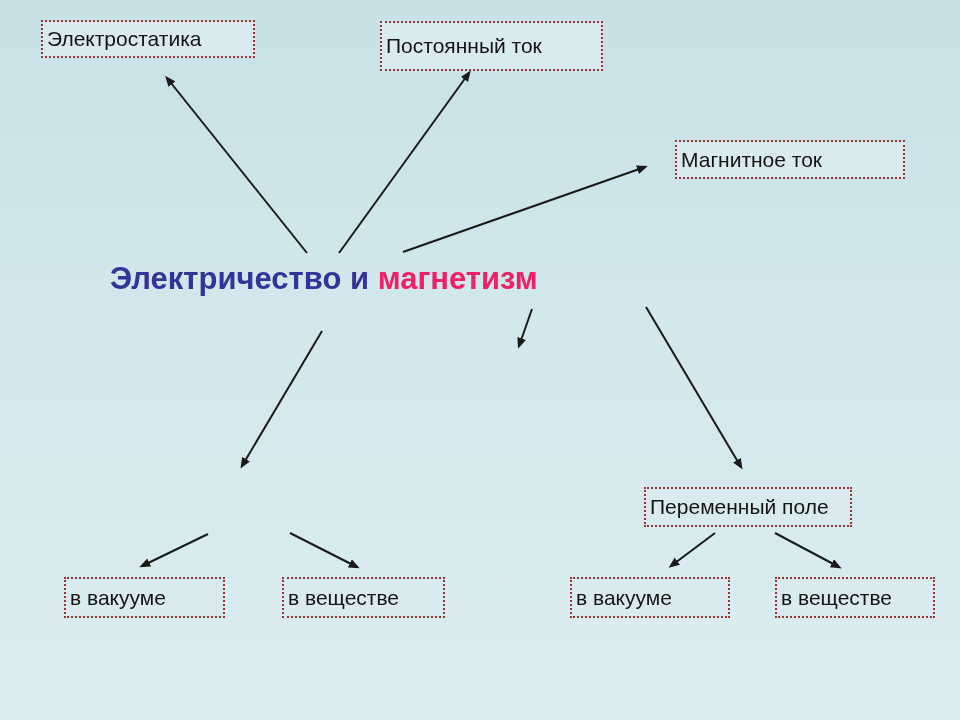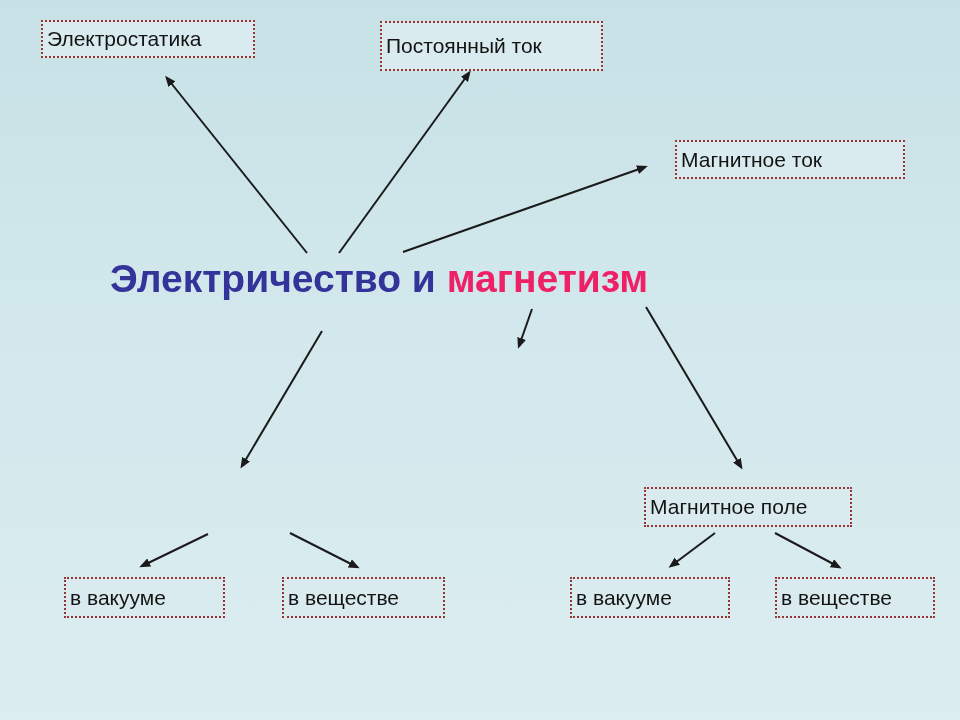--- a/index.html
+++ b/index.html
@@ -27,21 +27,21 @@
     pointer-events: none;
   }
   .arrows line {
     stroke: #1a1a1a;
     stroke-width: 2;
   }
   .title {
     position: absolute;
     left: 110px;
     top: 256px;
-    font-size: 39px;
+    font-size: 31px;
     font-weight: bold;
     line-height: 46px;
     letter-spacing: 0px;
     white-space: nowrap;
   }
   .title .part-blue   { color: #333399; }
   .title .part-pink   { color: #ee2166; }
   .node {
     position: absolute;
     box-sizing: border-box;
@@ -94,21 +94,21 @@
   </div>
 
   <div class="node node-electrostatics">Электростатика</div>
 
   <div class="node node-direct-current">Постоянный ток</div>
 
   <div class="node node-alternating-current">Магнитное ток</div>
 
 
 
-  <div class="node node-magnetic-field">Магнитное поле</div>
+  <div class="node node-magnetic-field">Переменный поле</div>
 
   <div class="node node-electric-vacuum">в вакууме</div>
 
   <div class="node node-electric-matter">в веществе</div>
 
   <div class="node node-magnetic-vacuum">в вакууме</div>
 
   <div class="node node-magnetic-matter">в веществе</div>
 
 </div>

